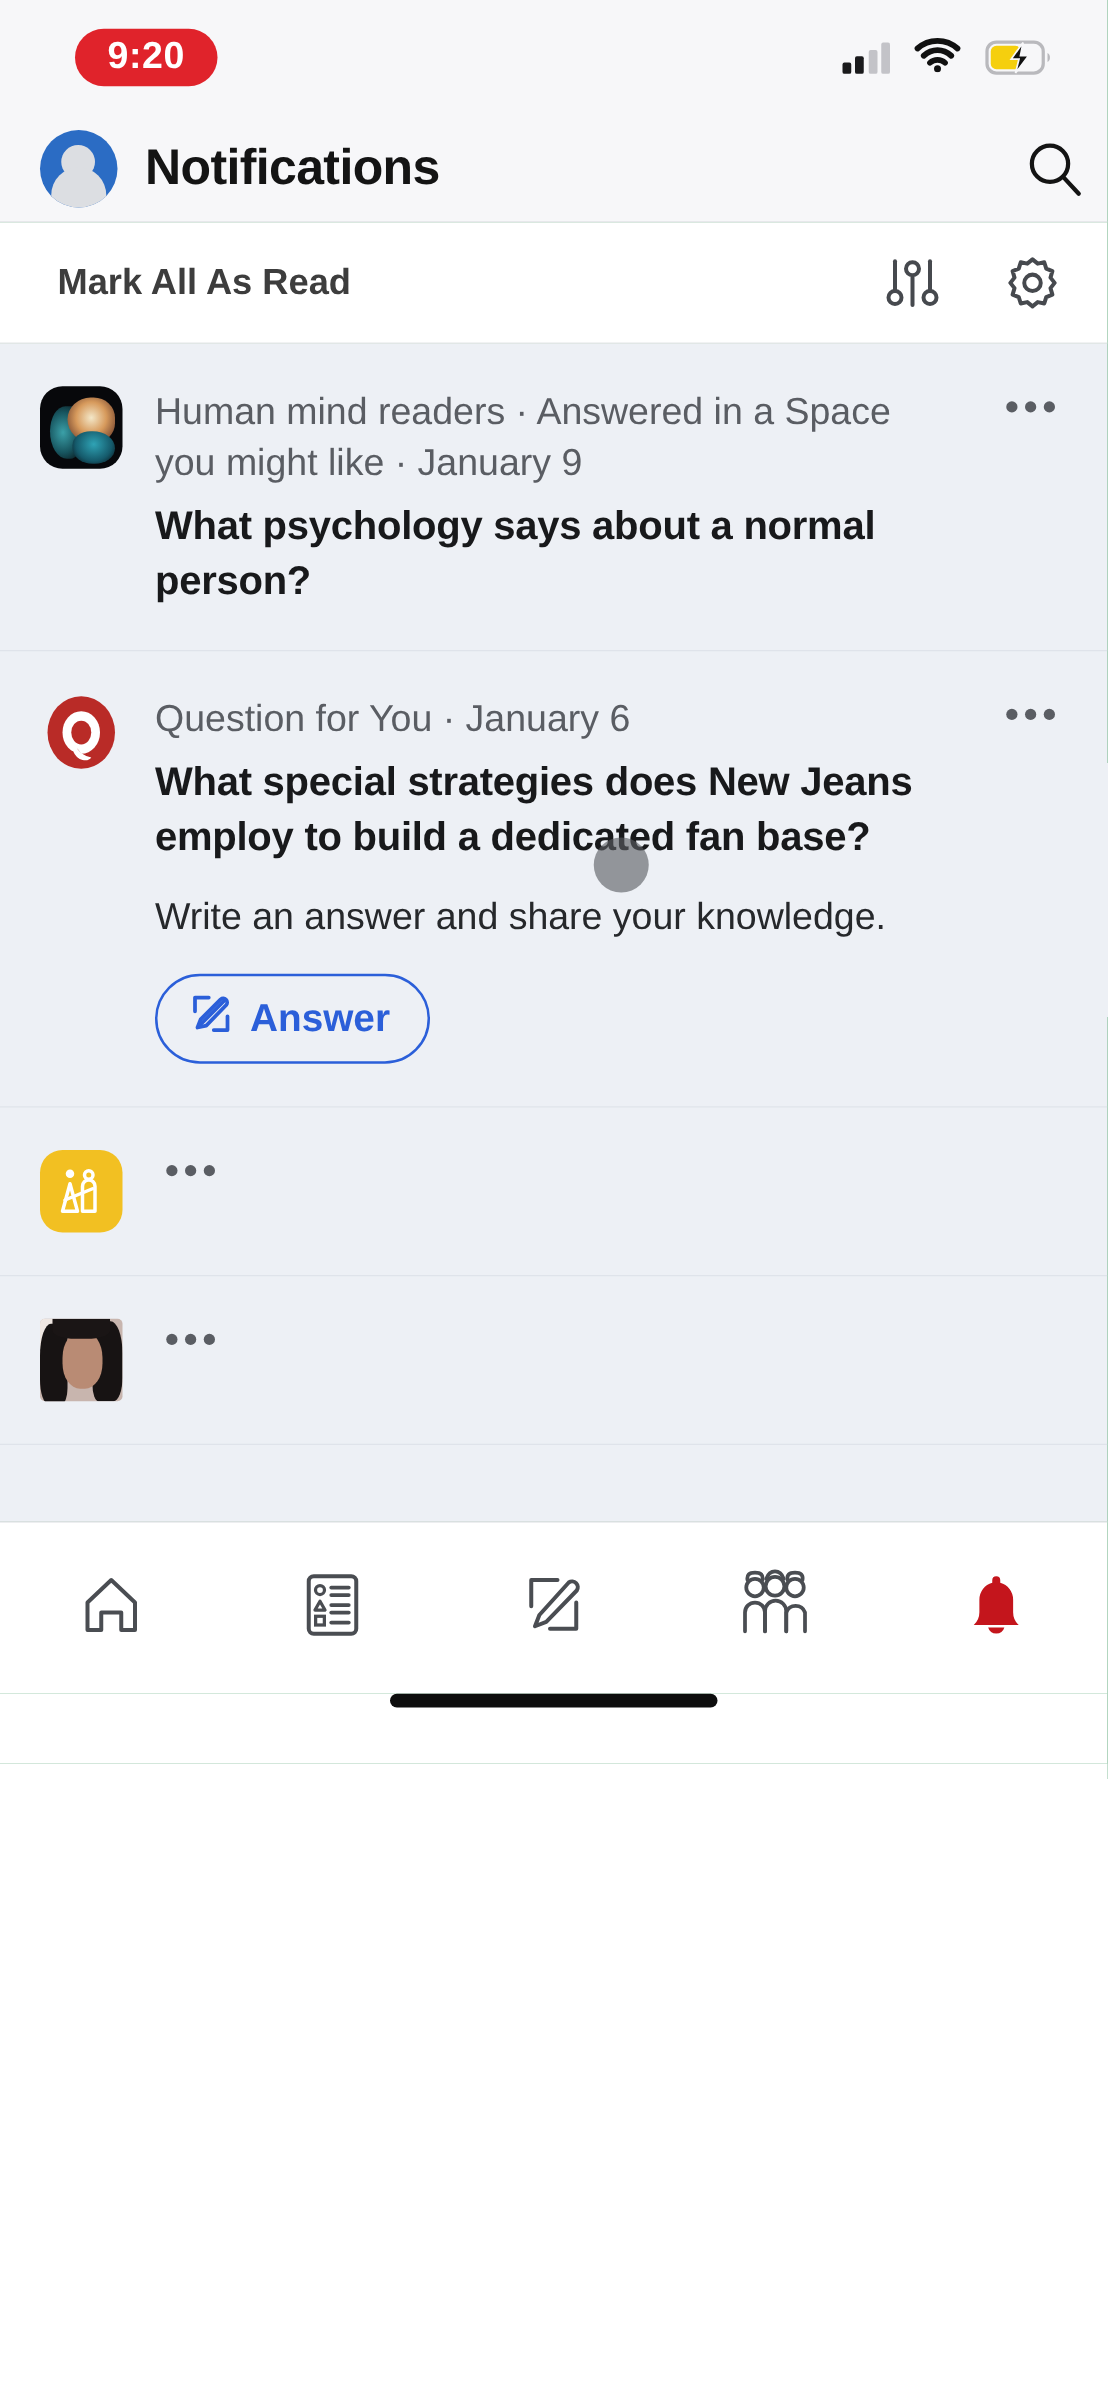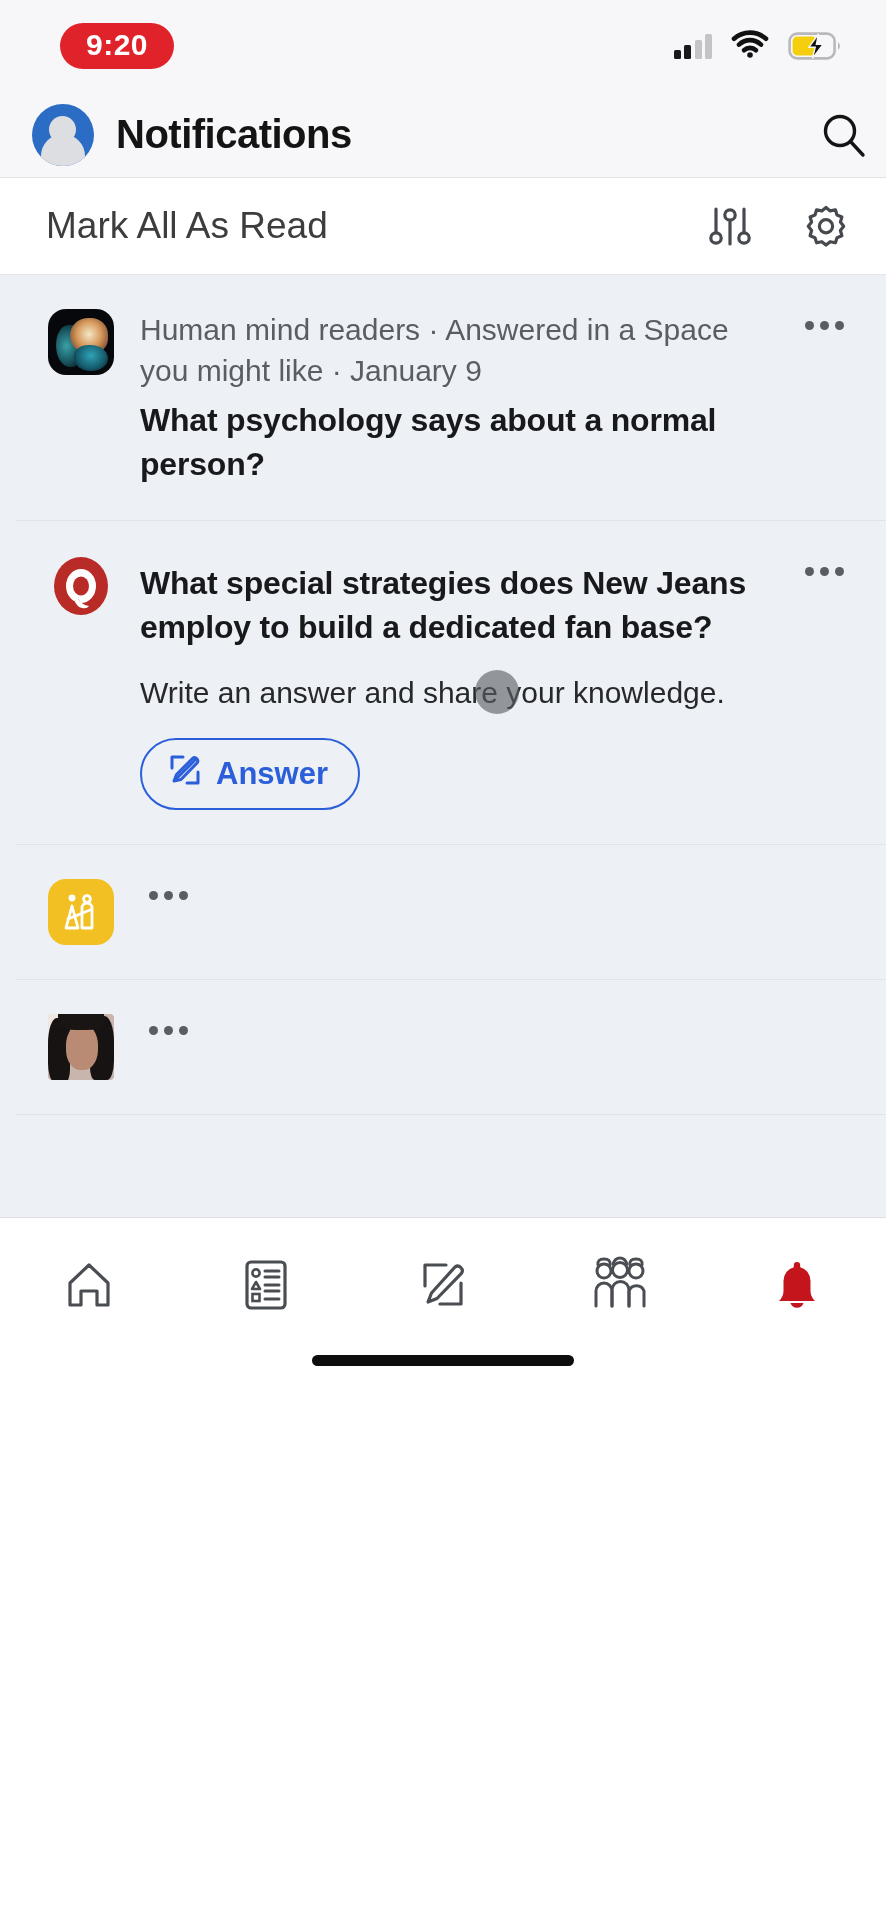--- a/index.html
+++ b/index.html
@@ -50,26 +50,26 @@
     background:#dcdee2; left:9px; bottom:-2px;
   }
   .page-title { font-size:40px; font-weight:bold; color:#141414; letter-spacing:-0.5px; flex:1; }
   .search-btn { width:56px; height:56px; display:flex; align-items:center; justify-content:center; }
 
   
   .toolbar {
     flex:0 0 97px; background:#fff; display:flex; align-items:center;
     padding:0 34px 0 46px; border-bottom:1px solid #e4e5e8;
   }
-  .mark-read { font-size:37px; color:#3d3d3d; flex:1; }
+  .mark-read { font-size:29px; color:#3d3d3d; flex:1;font-weight:bold; }
   .tool-icons { display:flex; align-items:center; gap:44px; }
   .tool-icons > div { display:flex; align-items:center; justify-content:center; width:52px; height:52px; }
 
   
-  .feed { flex:1 1 auto; background:#edf0f5; overflow:hidden;padding-left:16px; }
+  .feed { flex:1 1 auto; background:#edf0f5; overflow:hidden; }
   .notif {
     display:flex; padding:34px 34px 34px 32px; gap:26px;
     border-bottom:1px solid #dfe3ea; position:relative; align-items:flex-start;
   }
   .thumb { flex:0 0 66px; width:66px; height:66px; border-radius:16px; overflow:hidden; position:relative; }
 
   
   .thumb-brain { background:#07080b; border-radius:18px; }
   .thumb-brain .b1 { position:absolute; left:8px; top:16px; width:26px; height:42px;
      background:radial-gradient(ellipse at 40% 50%, #3ba0a8 0%, #17545e 55%, #07080b 100%); border-radius:50% 30% 40% 55%; }
@@ -221,20 +221,21 @@
       <div class="thumb thumb-q">
         <svg width="66" height="66" viewBox="0 0 66 66">
           <ellipse cx="33" cy="31" rx="27" ry="29" fill="#b92b27"></ellipse>
           <ellipse cx="33" cy="31" rx="15" ry="17" fill="#ffffff"></ellipse>
           <ellipse cx="33" cy="31" rx="8" ry="9.5" fill="#b92b27"></ellipse>
           <path d="M30 44 q6 9 14 9 q-3 6 -10 5 q-7 -1 -10 -11 Z" fill="#b92b27"></path>
           <path d="M29 43 q5 7 12 8 q-2 3 -7 2 q-5 -1 -8 -8 Z" fill="#ffffff"></path>
         </svg>
       </div>
       <div class="notif-body">
+        <div class="notif-meta">Question for You · January 6</div>
         <div class="notif-title">What special strategies does New Jeans employ to build a dedicated fan base?</div>
         <div class="notif-sub">Write an answer and share your knowledge.</div>
         <div class="answer-btn">
           <span>
             <svg width="34" height="34" viewBox="0 0 34 34">
               <path d="M4 4 h11 M4 4 v11 M30 30 h-11 M30 30 v-11" stroke="#2b5fd9" stroke-width="3" fill="none" stroke-linecap="round"></path>
               <path d="M7 27 L27 7" stroke="#2b5fd9" stroke-width="3" stroke-linecap="round"></path>
               <path d="M6 28 l2.5 -6.5 L24.5 5.5 a3.2 3.2 0 0 1 4.5 4.5 L13 26.5 Z" fill="none" stroke="#2b5fd9" stroke-width="3" stroke-linejoin="round"></path>
             </svg>
           </span>

